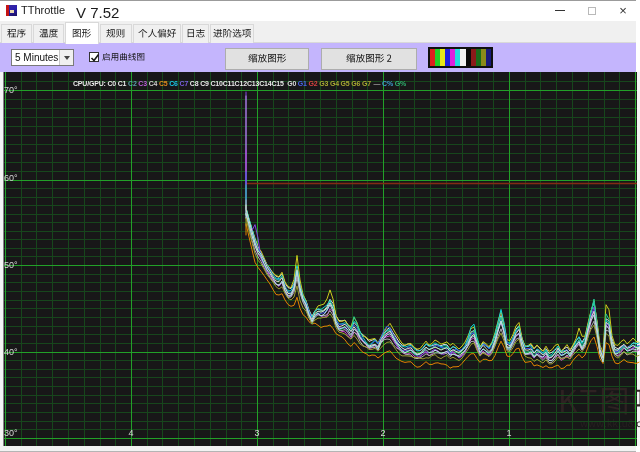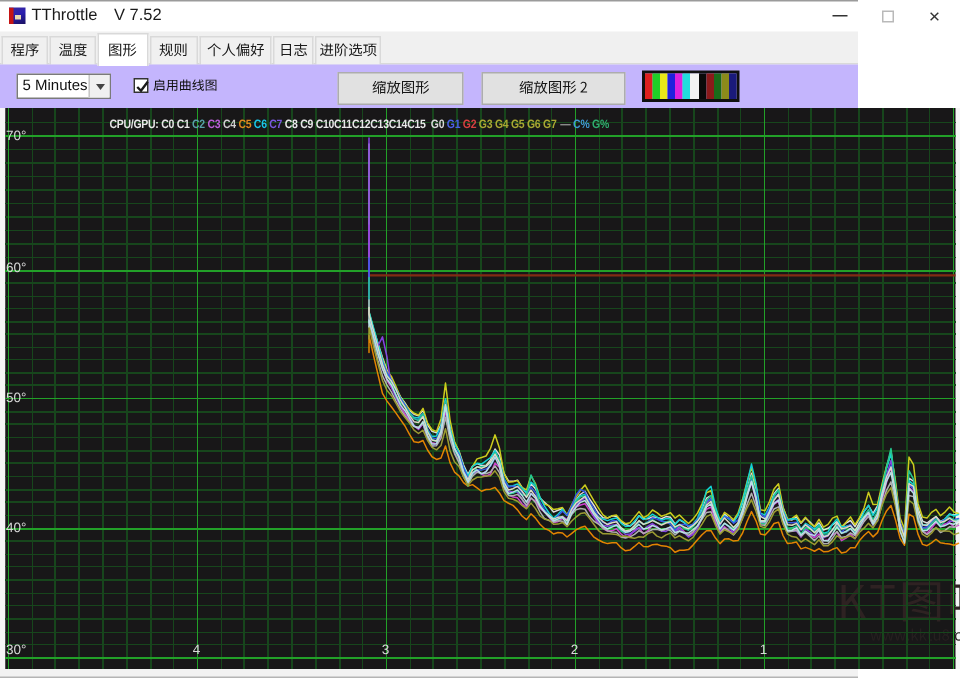--- a/index.html
+++ b/index.html
@@ -1,25 +1,25 @@
 <!DOCTYPE html>
 <html><head><meta charset="utf-8"><style>
 *{margin:0;padding:0;box-sizing:border-box}
 html,body{width:640px;height:452px;overflow:hidden;background:#fff;
  font-family:"Liberation Sans",sans-serif}
-.win{position:relative;width:572px;height:452px;background:#fff}
+.win{position:relative;width:636px;height:452px;background:#fff}
 .topline{position:absolute;left:0;top:0;width:100%;height:1px;background:#9b9b9b;z-index:9}
 .botline{position:absolute;left:0;bottom:0;width:100%;height:1px;background:#b4b4b4;z-index:9}
 
 .title{position:absolute;left:0;top:0;width:100%;height:21px;background:#fff}
 .ticon{position:absolute;left:6px;top:5px;width:11px;height:11px;background:linear-gradient(160deg,#3a2a9a 0%,#2b1fb0 45%,#1a1060 100%);overflow:hidden}
 .ticon:before{content:"";position:absolute;left:0;top:0;width:3px;height:11px;background:#c51414}
 .ticon:after{content:"";position:absolute;left:4px;top:5px;width:4px;height:3px;background:#e8d9b0}
 .ttext{position:absolute;left:21px;top:4px;font-size:11px;color:#1a1a1a}
-.tver{position:absolute;left:76px;top:4px;font-size:11px;color:#1a1a1a}
+.tver{position:absolute;left:76px;top:4px;font-size:15px;color:#1a1a1a}
 .cbtn{position:absolute;top:0;height:21px;width:30px;color:#333;text-align:center;font-size:12px;line-height:21px}
 
 .tabs{position:absolute;left:0;top:21px;width:100%;height:22px;background:#f0f0f0;border-bottom:1px solid #d9d9d9}
 .tab{position:absolute;top:3px;height:19px;background:#f0f0f0;border:1px solid #d9d9d9;border-bottom:none;display:flex;align-items:center;justify-content:center}
 .tab.sel{top:1px;height:22px;background:#fff;z-index:2}
 
 .bar{position:absolute;left:0;top:43px;width:100%;height:29px;background:#c4b5fd}
 .dd{position:absolute;left:11px;top:6px;width:63px;height:17px;background:#fff;border:1px solid #7a7a7a;font-size:10px;color:#111;line-height:15px;padding-left:3px}
 .dda{position:absolute;left:47px;top:0px;width:14px;height:15px;background:#f0f0f0;border-left:1px solid #c7c7c7;text-align:center;line-height:13px;font-size:7px;color:#333}
 .cb{position:absolute;left:89px;top:9px;width:10px;height:10px;border:1px solid #333;background:#fff}

